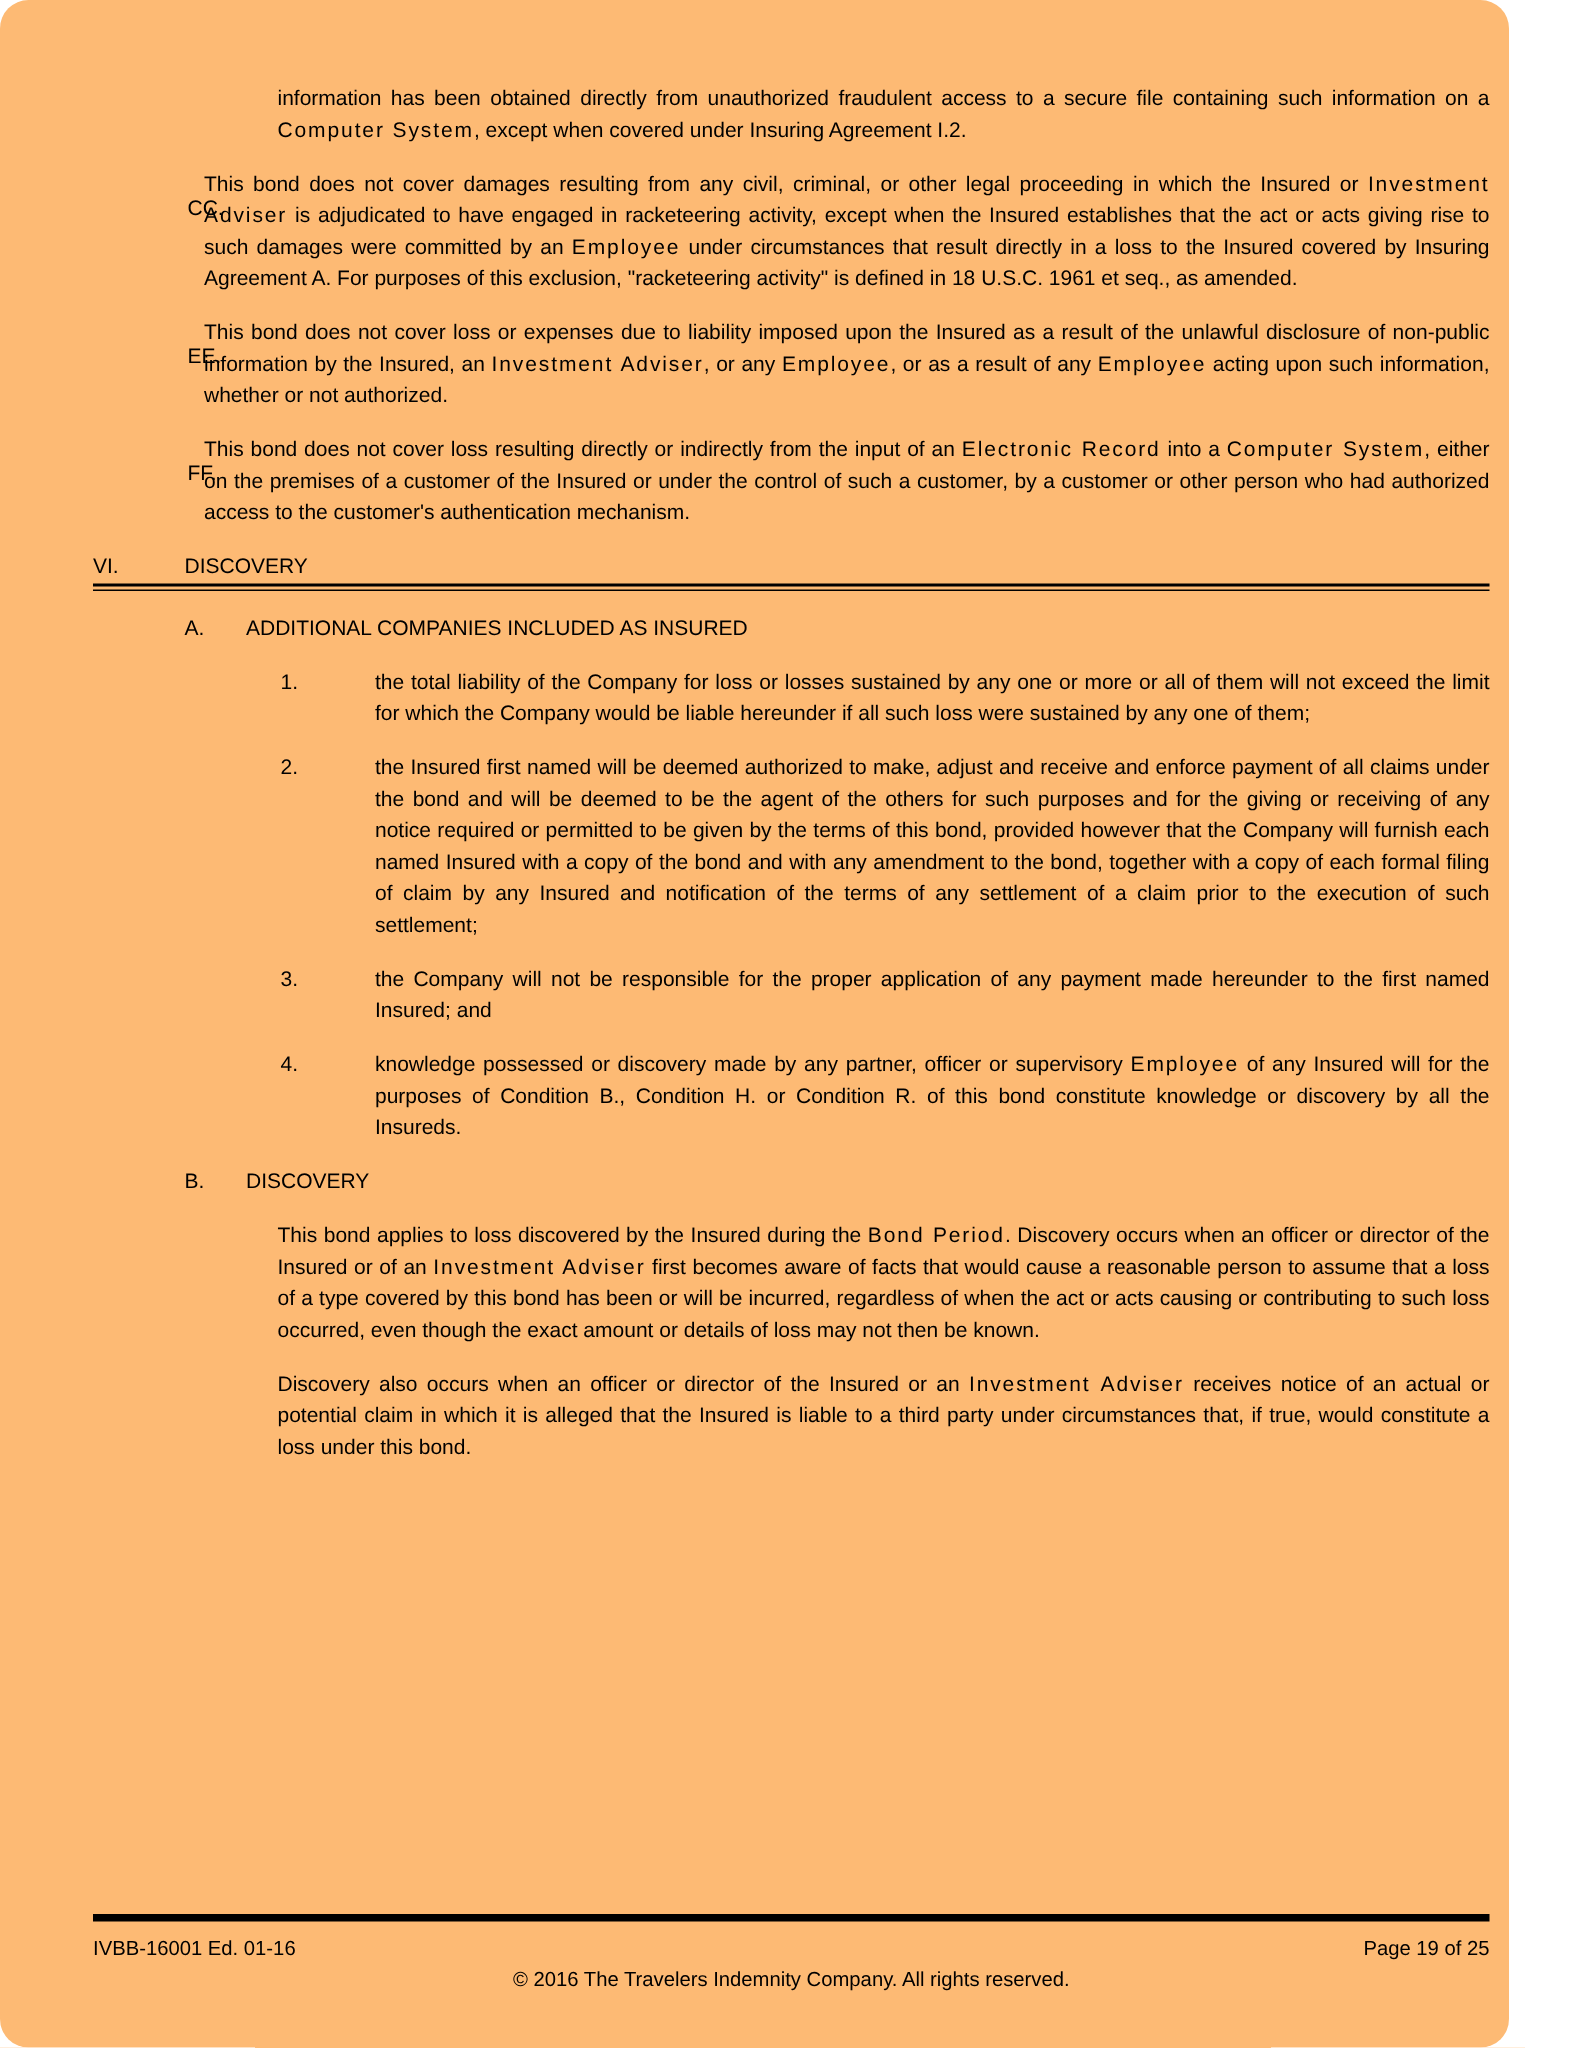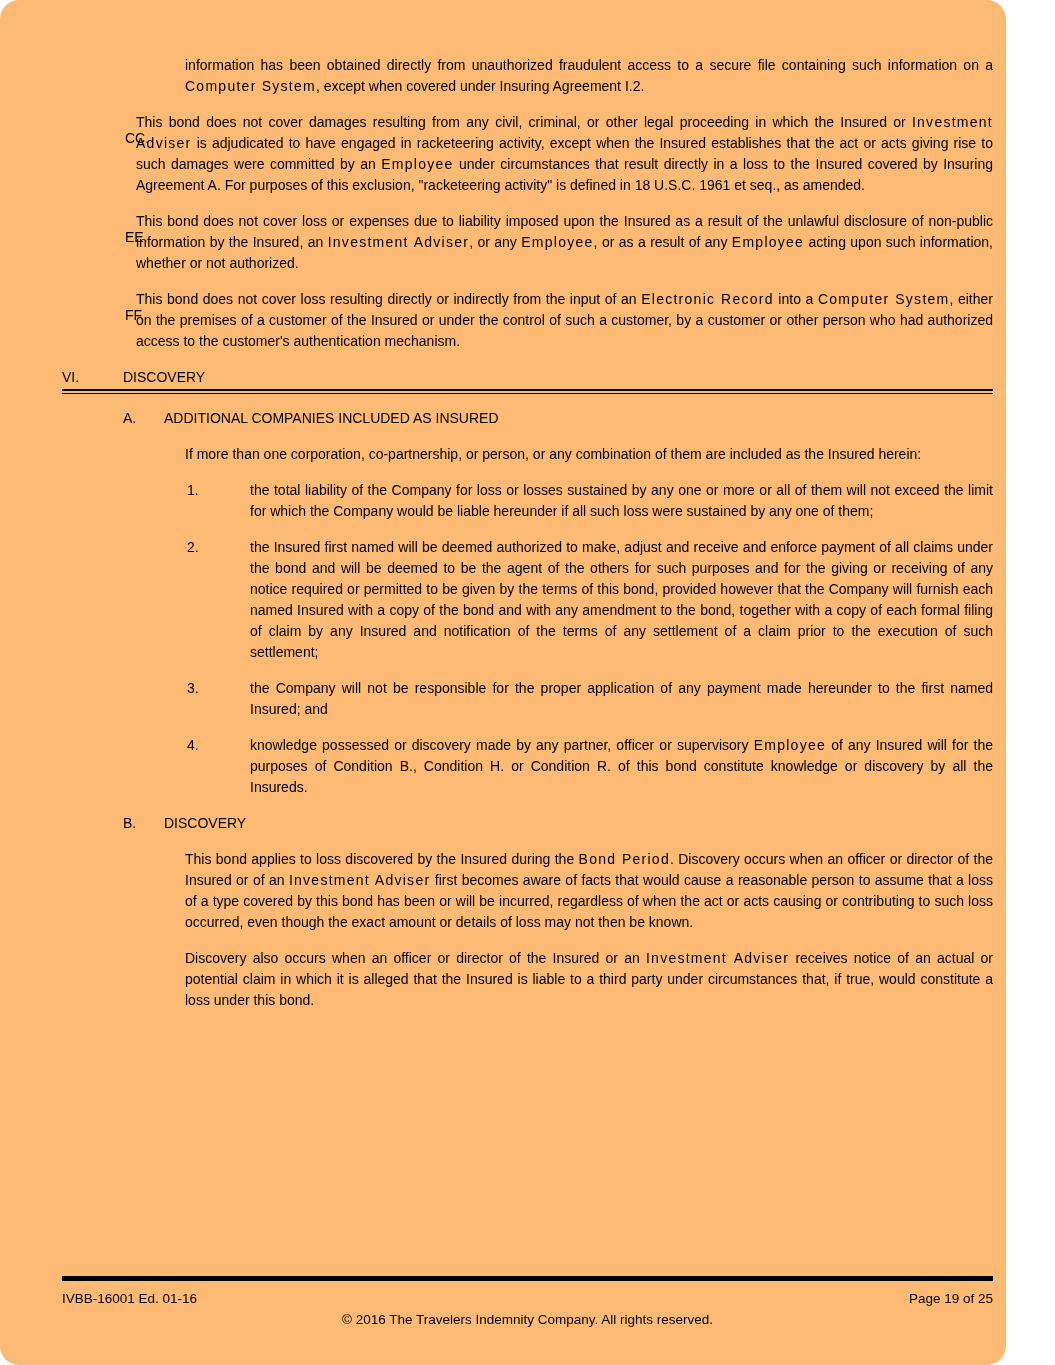--- a/index.html
+++ b/index.html
@@ -87,23 +87,20 @@
         <div class="text"><span>This bond does not cover loss resulting directly or indirectly from the input of an </span><span class="term">Electronic Record</span><span> into a </span><span class="term">Computer System</span><span>, either on the premises of a customer of the Insured or under the control of such a customer, by a customer or other person who had authorized access to the customer's authentication mechanism.</span></div>
       </div>
       <div class="block section-heading">
         <div class="heading-line"><span class="label">VI.</span><span class="title">DISCOVERY</span></div>
         <div class="rule-thick"></div>
         <div class="rule-thin"></div>
       </div>
       <div class="block sub-heading">
         <div class="heading-line"><span class="label">A.</span><span class="title">ADDITIONAL COMPANIES INCLUDED AS INSURED</span></div>
       </div>
-      <div class="block paragraph">
-        <div class="text"><span>If more than one corporation, co-partnership, or person, or any combination of them are included as the Insured herein:</span></div>
-      </div>
       <div class="block numbered">
         <span class="label">1.</span>
         <div class="text"><span>the total liability of the Company for loss or losses sustained by any one or more or all of them will not exceed the limit for which the Company would be liable hereunder if all such loss were sustained by any one of them;</span></div>
       </div>
       <div class="block numbered">
         <span class="label">2.</span>
         <div class="text"><span>the Insured first named will be deemed authorized to make, adjust and receive and enforce payment of all claims under the bond and will be deemed to be the agent of the others for such purposes and for the giving or receiving of any notice required or permitted to be given by the terms of this bond, provided however that the Company will furnish each named Insured with a copy of the bond and with any amendment to the bond, together with a copy of each formal filing of claim by any Insured and notification of the terms of any settlement of a claim prior to the execution of such settlement;</span></div>
       </div>
       <div class="block numbered">
         <span class="label">3.</span>

